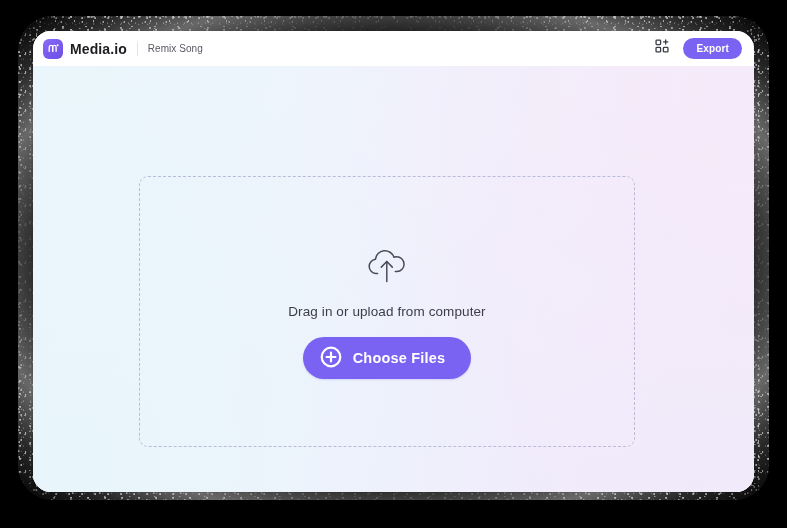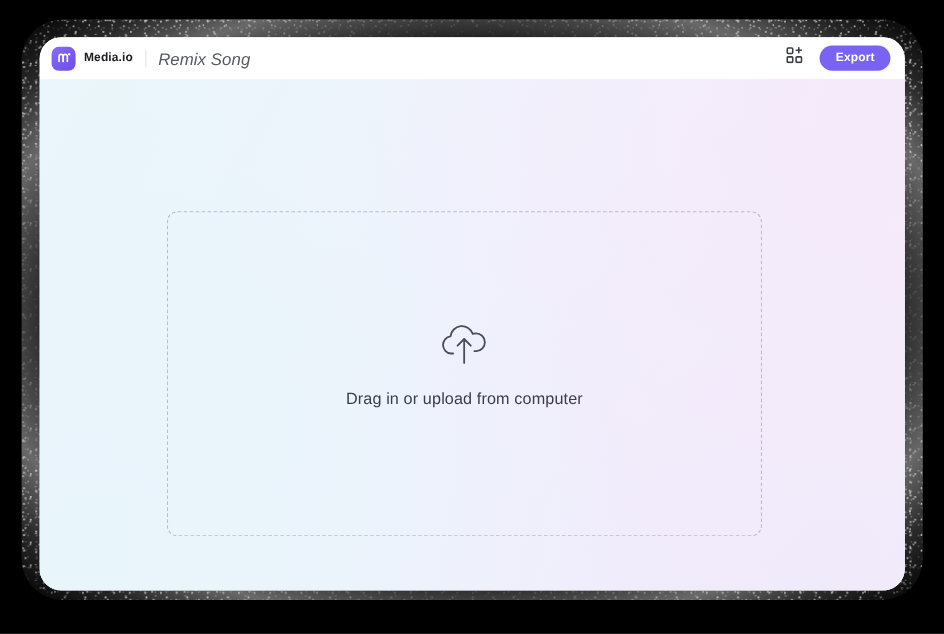--- a/index.html
+++ b/index.html
@@ -110,41 +110,40 @@
     background: linear-gradient(140deg, #8b6cf5 0%, #7a5cf0 48%, #6f4fe8 100%);
     display: flex;
     align-items: center;
     justify-content: center;
     position: relative;
     flex: 0 0 auto;
   }
   .logo-mark svg { display: block; }
 
   .brand-name {
-    font-size: 10px;
+    font-size: 14px;
     font-weight: 700;
     color: #1c1d21;
     letter-spacing: .1px;
     white-space: nowrap;
   }
 
   .brand-divider {
     width: 1px;
     height: 14px;
     background: #e4e5ea;
     margin: 0 10px;
     flex: 0 0 auto;
   }
 
   .page-title {
-    font-size: 14px;
+    font-size: 10px;
     color: #585a63;
     white-space: nowrap;
     letter-spacing: .05px;
-    font-style: italic;
   }
 
   .topbar-right {
     margin-left: auto;
     display: flex;
     align-items: flex-start;
     gap: 12px;
   }
 
   .grid-icon-btn {
@@ -288,17 +287,26 @@
         <span class="cloud-wrap">
           <svg width="44" height="38" viewBox="0 0 44 38" aria-hidden="true">
             <path d="M12.6 27.6h-1.9A7.2 7.2 0 0 1 10.4 13.3a9.6 9.6 0 0 1 18.6-2.1 6.9 6.9 0 0 1 2.4-.4 7.4 7.4 0 0 1 .5 14.8h-1.6" fill="none" stroke="#4a4c56" stroke-width="1.5" stroke-linecap="round" stroke-linejoin="round"></path>
             <path d="M21.8 35.4V15.6" fill="none" stroke="#4a4c56" stroke-width="1.5" stroke-linecap="round"></path>
             <path d="M16.3 21.1l5.5-5.6 5.5 5.6" fill="none" stroke="#4a4c56" stroke-width="1.5" stroke-linecap="round" stroke-linejoin="round"></path>
           </svg>
         </span>
 
         <div class="dz-caption">Drag in or upload from computer</div>
 
+        <button class="choose-btn">
+          <span class="plus-circle">
+            <svg width="22" height="22" viewBox="0 0 22 22" aria-hidden="true">
+              <circle cx="11" cy="11" r="9.3" fill="none" stroke="#ffffff" stroke-width="2.2"></circle>
+              <path d="M11 6.6v8.8M6.6 11h8.8" stroke="#ffffff" stroke-width="2.2" stroke-linecap="round"></path>
+            </svg>
+          </span>
+          <span>Choose Files</span>
+        </button>
       </div>
     </div>
 
   </div>
 </div>
 
 </body></html>

